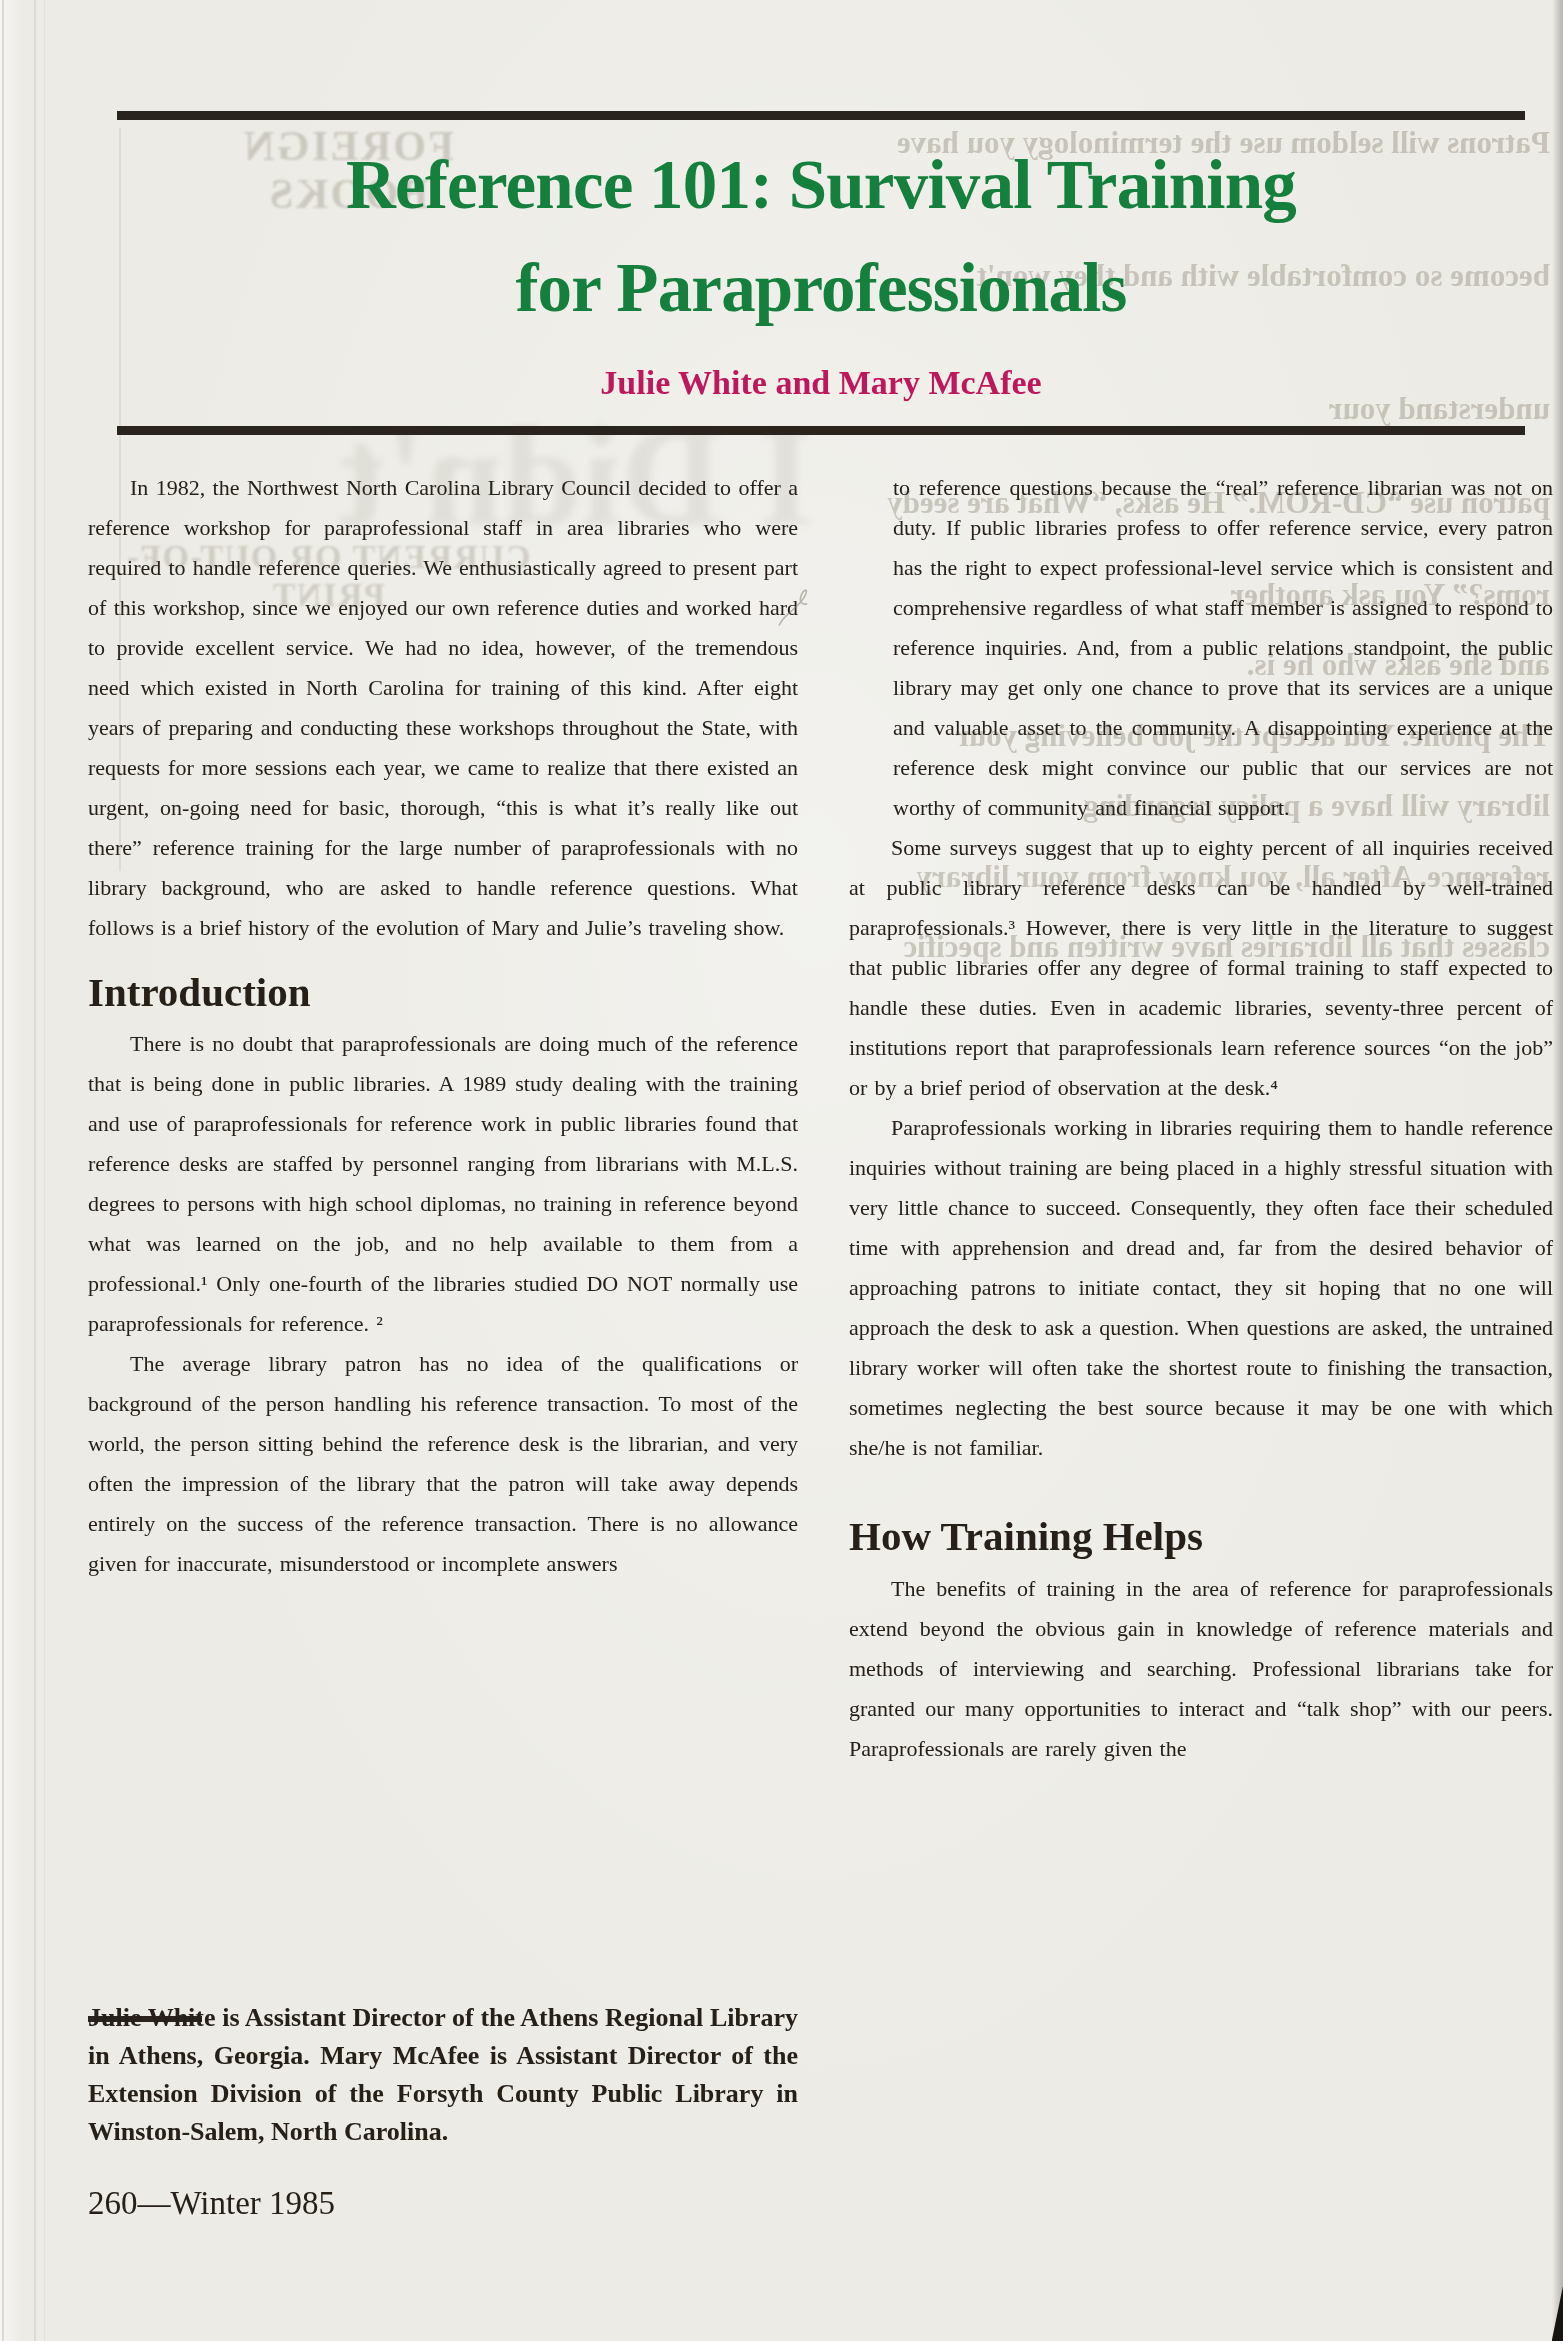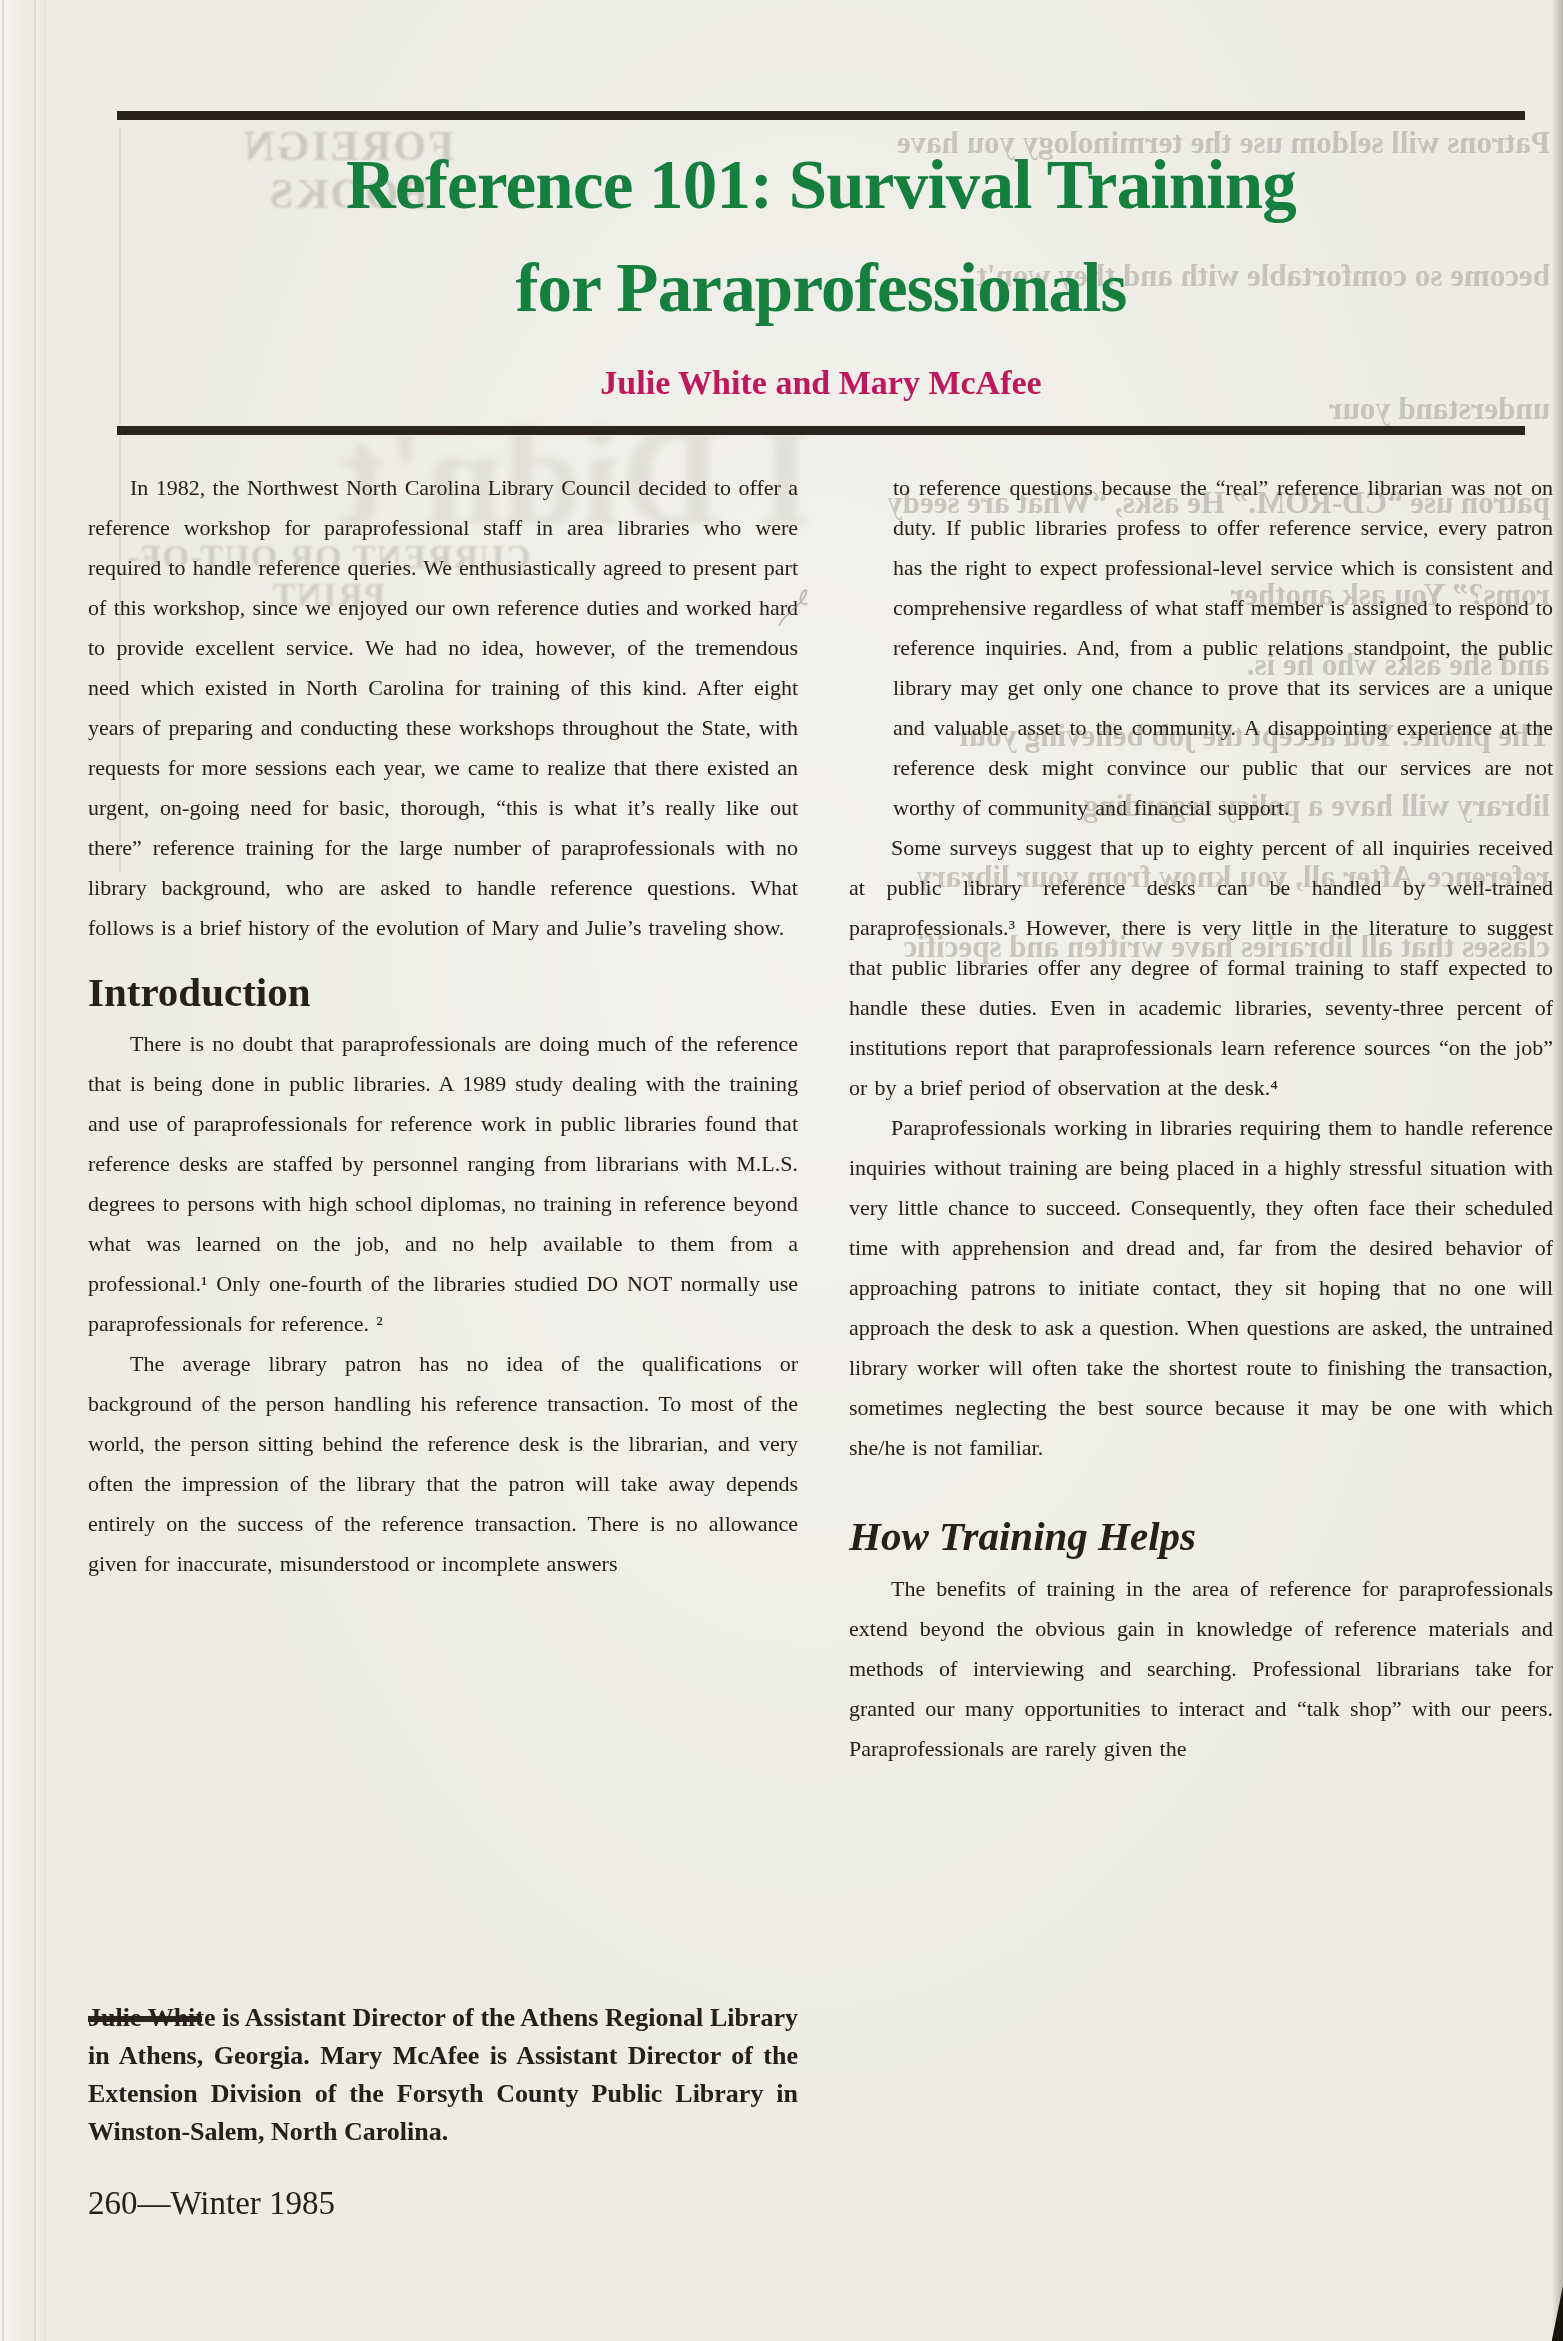--- a/index.html
+++ b/index.html
@@ -31,21 +31,21 @@
   .title{position:absolute;left:117px;top:134px;width:1408px;text-align:center;
          font-weight:bold;font-size:69px;line-height:103px;letter-spacing:-0.8px;color:#15803d;}
   .byline{position:absolute;left:117px;top:364px;width:1408px;text-align:center;
           font-weight:bold;font-size:34px;color:#be185d;}
   .col{position:absolute;top:468px;}
   .col-left{left:88px;width:710px;}
   .col-right{left:849px;width:704px;}
   .body-p{margin:0;font-size:22px;line-height:40px;text-align:justify;text-indent:42px;word-spacing:1.6px;}
   .noindent{text-indent:0;margin-left:44px;}
   .sec-h{margin:23.5px 0 12.5px 0;font-size:41px;line-height:40px;font-weight:bold;}
-  .mt-lg{margin-top:48px;font-style:italic;}
+  .mt-lg{margin-top:48px;}
   .bio-rule{position:absolute;left:88px;top:2016px;width:114px;height:5.5px;background:#2a241e;}
   .bio{position:absolute;left:88px;top:1999px;width:710px;
        font-weight:bold;font-size:26px;line-height:38px;text-align:justify;}
   .page-footer{position:absolute;left:88px;top:2185px;font-size:33px;}
   
   .edge-left{position:absolute;left:0;top:0;width:22px;height:100%;background:linear-gradient(90deg,#f7f6f3,rgba(247,246,243,0));}
   .crease{position:absolute;top:0;height:100%;background:#8c877d;}
   .crease.c1{left:2.3px;width:1.6px;opacity:.25;}
   .crease.c2{left:34px;width:1.6px;opacity:.16;}
   .crease.c3{left:44px;width:0.8px;opacity:.10;}

